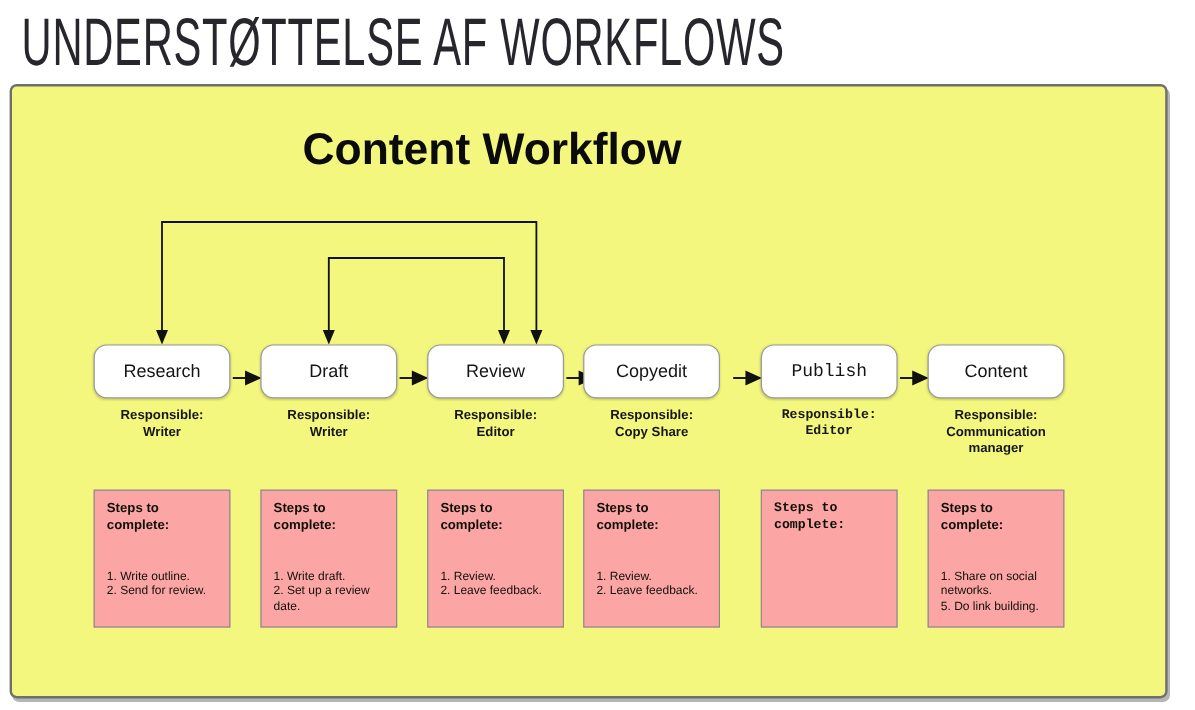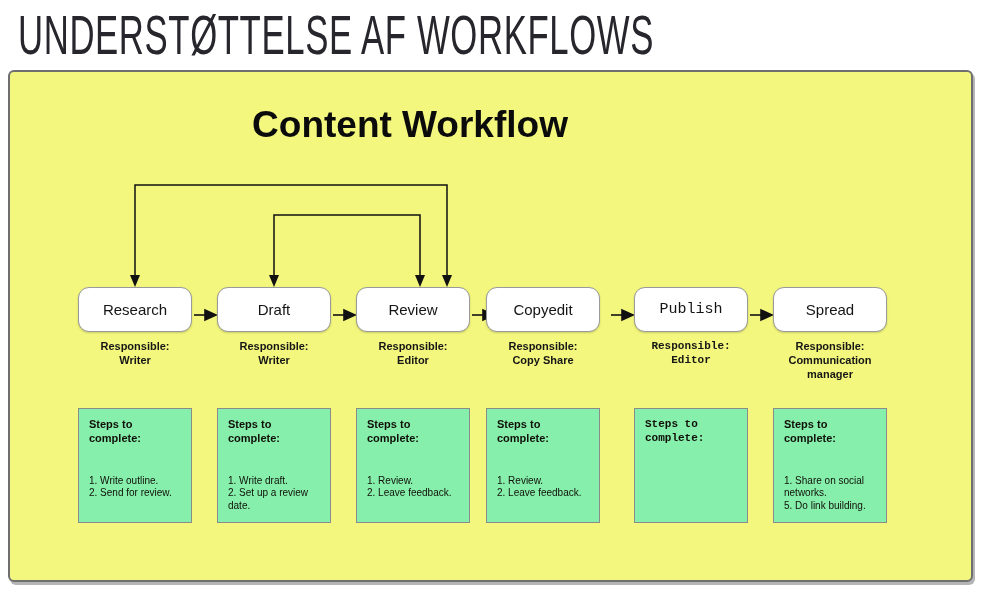--- a/index.html
+++ b/index.html
@@ -38,21 +38,21 @@
   .stage-box {
     position: relative; width: 114px; height: 45px;
     background: #ffffff; border: 1.5px solid #9a9a9a; border-radius: 11px;
     display: flex; align-items: center; justify-content: center;
     box-shadow: 0 1px 2px rgba(0,0,0,0.18);
   }
   .stage-name { font-size: 15px; color: #141414; }
   .responsible { margin-top: 7px; text-align: center; font-size: 11px; font-weight: 700; color: #161616; line-height: 1.28; }
   .steps-box {
     position: absolute; left: 0; top: 121px; width: 114px; height: 115px;
-    background: #86efac; border: 1.5px solid #8b8b8b;
+    background: #fca5a5; border: 1.5px solid #8b8b8b;
     padding: 9px 8px 8px 10px; color: #101008;
   }
   .steps-header { font-size: 11px; font-weight: 700; white-space: pre-line; line-height: 1.25; }
   .steps-list { margin-top: 29px; font-size: 10px; font-weight: 400; white-space: pre-line; line-height: 1.25; }
 </style>
 </head>
 <body>
 
 <h1 class="page-title">Understøttelse af Workflows</h1>
 
@@ -170,21 +170,21 @@
       <div class="resp-role">Editor</div>
     </div>
     <div class="steps-box">
       <div class="steps-header">Steps to
 complete:</div>
     </div>
   </div>
 
   <div class="col" style="left: 773px;">
     <div class="stage-box">
-      <span class="stage-name">Spread</span>
+      <span class="stage-name">Content</span>
     </div>
     <div class="responsible">
       <div class="resp-label">Responsible:</div>
       <div class="resp-role">Communication manager</div>
     </div>
     <div class="steps-box">
       <div class="steps-header">Steps to
 complete:</div>
       <div class="steps-list">1. Share on social networks.
 5. Do link building.</div>

